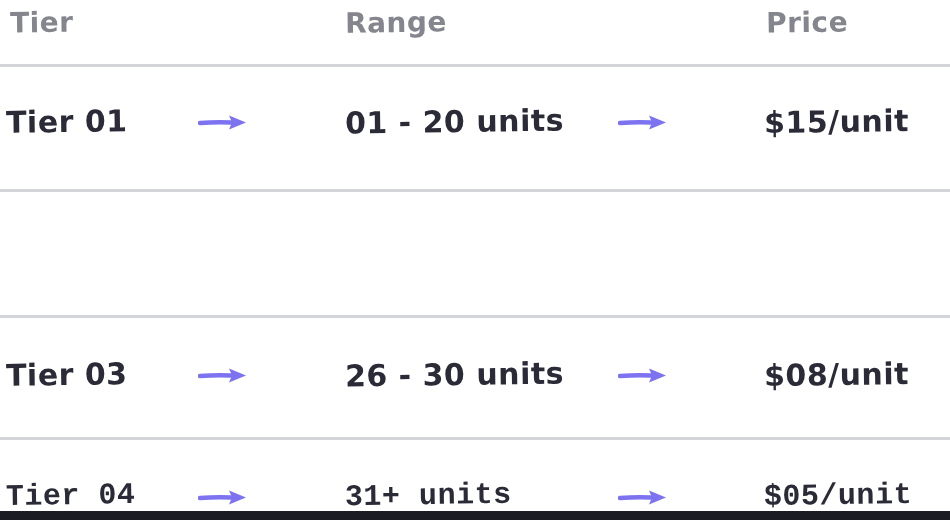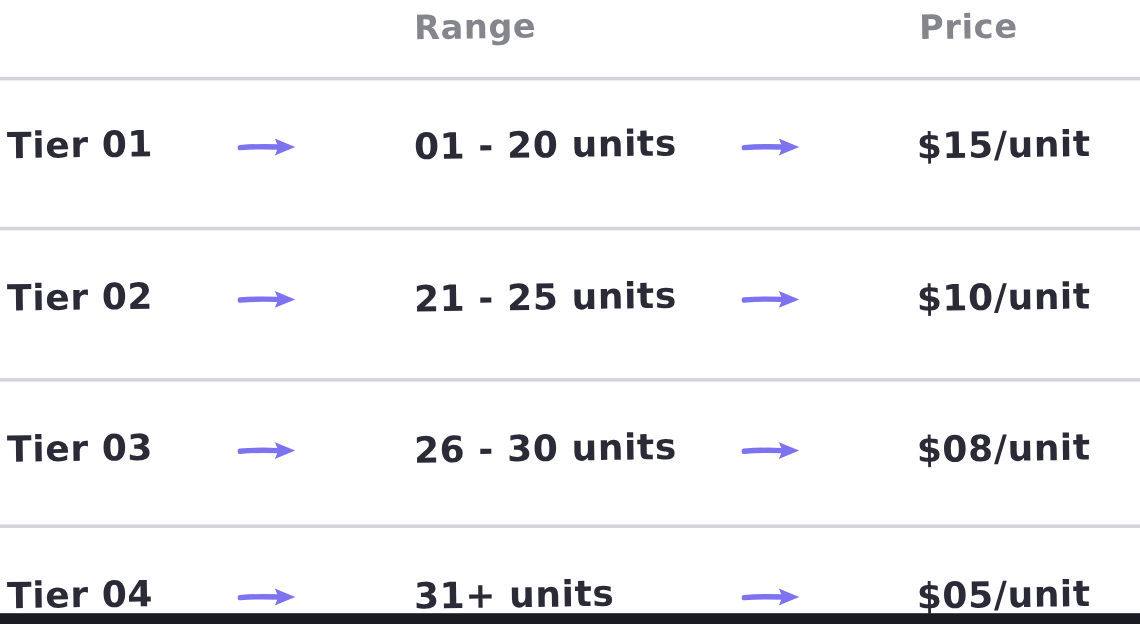--- a/index.html
+++ b/index.html
@@ -37,21 +37,21 @@
   }
   .div-0 { top: 64px; }
   .div-1 { top: 189px; }
   .div-2 { top: 315px; }
   .div-3 { top: 437px; }
 
   .row { position: absolute; left: 0; width: 774px; height: 40px; }
   .row-0 { top: 102px; }
   .row-1 { top: 229px; }
   .row-2 { top: 355px; padding-left: 44px; }
-  .row-3 { top: 477px; }
+  .row-3 { top: 477px; font-family: Liberation Mono, monospace; }
 
   .cell {
     position: absolute;
     font-size: 30px;
     color: #2b2b38;
   }
   .cell-tier  { left: 6px;  top: 2px; }
   .cell-range { left: 345px; top: 2px; }
   .cell-price { left: 764px; top: 2px; }
 
@@ -69,20 +69,21 @@
     left: 0; bottom: 0;
     width: 950px; height: 9px;
     background: #1b1b24;
   }
 </style>
 </head>
 <body>
 
 <div class="canvas">
 
+  <div class="col-header hdr-tier hand">Tier</div>
   <div class="col-header hdr-range hand">Range</div>
   <div class="col-header hdr-price hand">Price</div>
 
   <div class="divider div-0"></div>
   <div class="divider div-1"></div>
   <div class="divider div-2"></div>
   <div class="divider div-3"></div>
 
   <div class="row row-0">
     <span class="cell cell-tier hand">Tier 01</span>
@@ -95,37 +96,20 @@
     <span class="cell cell-range hand">01 - 20 units</span>
     <span class="arrow arrow-2">
       <svg width="50" height="17" viewBox="0 0 50 17">
         <path d="M2,9 Q18,7.8 33,8.5" stroke="#7d73f1" stroke-width="4.5" fill="none" stroke-linecap="round"></path>
         <polygon points="31,1.5 48,8.5 31,15.5 34,8.5" fill="#7d73f1"></polygon>
       </svg>
     </span>
     <span class="cell cell-price hand">$15/unit</span>
   </div>
 
-  <div class="row row-1">
-    <span class="cell cell-tier hand">Tier 02</span>
-    <span class="arrow arrow-1">
-      <svg width="50" height="17" viewBox="0 0 50 17">
-        <path d="M2,9 Q18,7.8 33,8.5" stroke="#7d73f1" stroke-width="4.5" fill="none" stroke-linecap="round"></path>
-        <polygon points="31,1.5 48,8.5 31,15.5 34,8.5" fill="#7d73f1"></polygon>
-      </svg>
-    </span>
-    <span class="cell cell-range hand">21 - 25 units</span>
-    <span class="arrow arrow-2">
-      <svg width="50" height="17" viewBox="0 0 50 17">
-        <path d="M2,9 Q18,7.8 33,8.5" stroke="#7d73f1" stroke-width="4.5" fill="none" stroke-linecap="round"></path>
-        <polygon points="31,1.5 48,8.5 31,15.5 34,8.5" fill="#7d73f1"></polygon>
-      </svg>
-    </span>
-    <span class="cell cell-price hand">$10/unit</span>
-  </div>
 
   <div class="row row-2">
     <span class="cell cell-tier hand">Tier 03</span>
     <span class="arrow arrow-1">
       <svg width="50" height="17" viewBox="0 0 50 17">
         <path d="M2,9 Q18,7.8 33,8.5" stroke="#7d73f1" stroke-width="4.5" fill="none" stroke-linecap="round"></path>
         <polygon points="31,1.5 48,8.5 31,15.5 34,8.5" fill="#7d73f1"></polygon>
       </svg>
     </span>
     <span class="cell cell-range hand">26 - 30 units</span>

